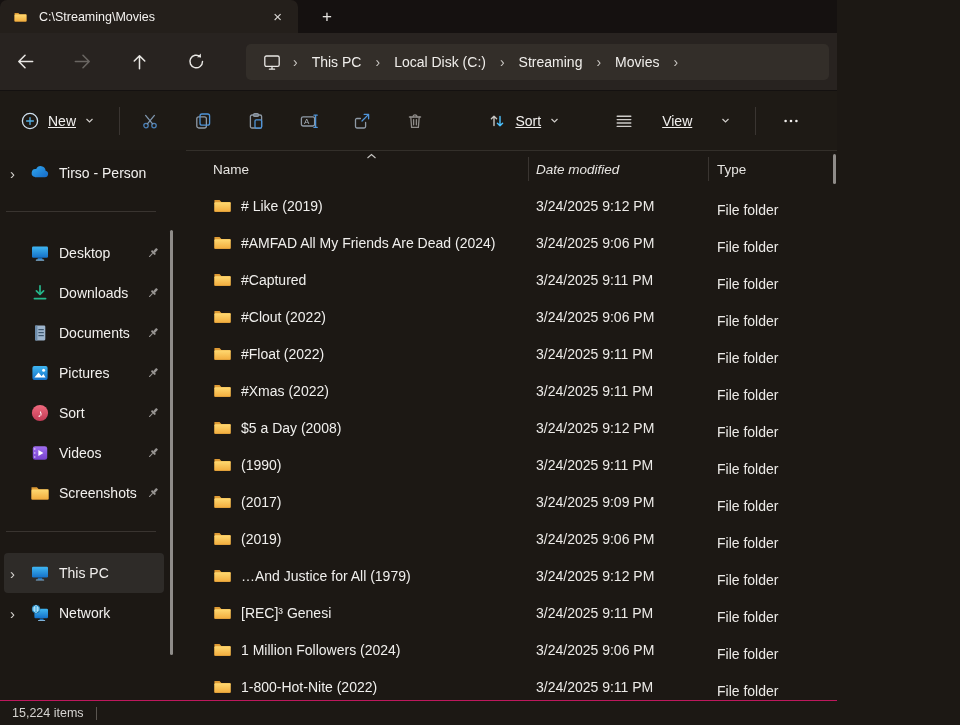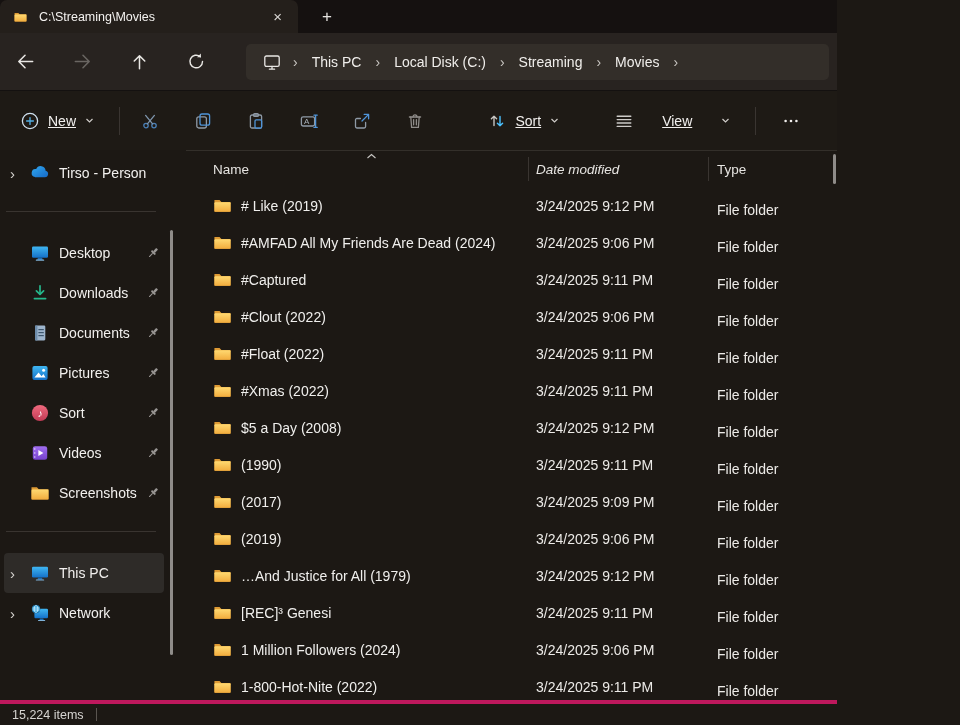--- a/index.html
+++ b/index.html
@@ -81,21 +81,21 @@
   .fcell { font-size:14px; color:#eceae7; white-space:nowrap; overflow:hidden; }
   .fcell.name { display:flex; align-items:center; gap:9px; padding-left:27px; color:#f0efed; }
   .fcell.name svg { width:19px; height:19px; flex:0 0 auto; }
   .fcell.date { padding-left:8px; }
   .fcell.type { padding-left:9px;margin-top:8px; }
   .fcell.size { padding-left:9px; }
   .fp-scrollbar { position:absolute; right:1px; top:3px; width:3px; height:30px;
     background:#8f8c89; border-radius:2px; }
 
   
-  .statusbar { height:25px; background:#1c1814; border-top:4px solid #be185d; display:flex;
+  .statusbar { height:25px; background:#1c1814; border-top:1px solid #be185d; display:flex;
     align-items:center; padding-left:12px; gap:12px; }
   .st-count { font-size:12.5px; color:#d6d4d1; }
   .st-div { width:1px; height:13px; background:#5a5550; }
 
   svg text { font-family:"Liberation Sans","DejaVu Sans",sans-serif; }
 </style>
 </head>
 <body>
 
 <svg width="0" height="0" style="position:absolute" aria-hidden="true">

